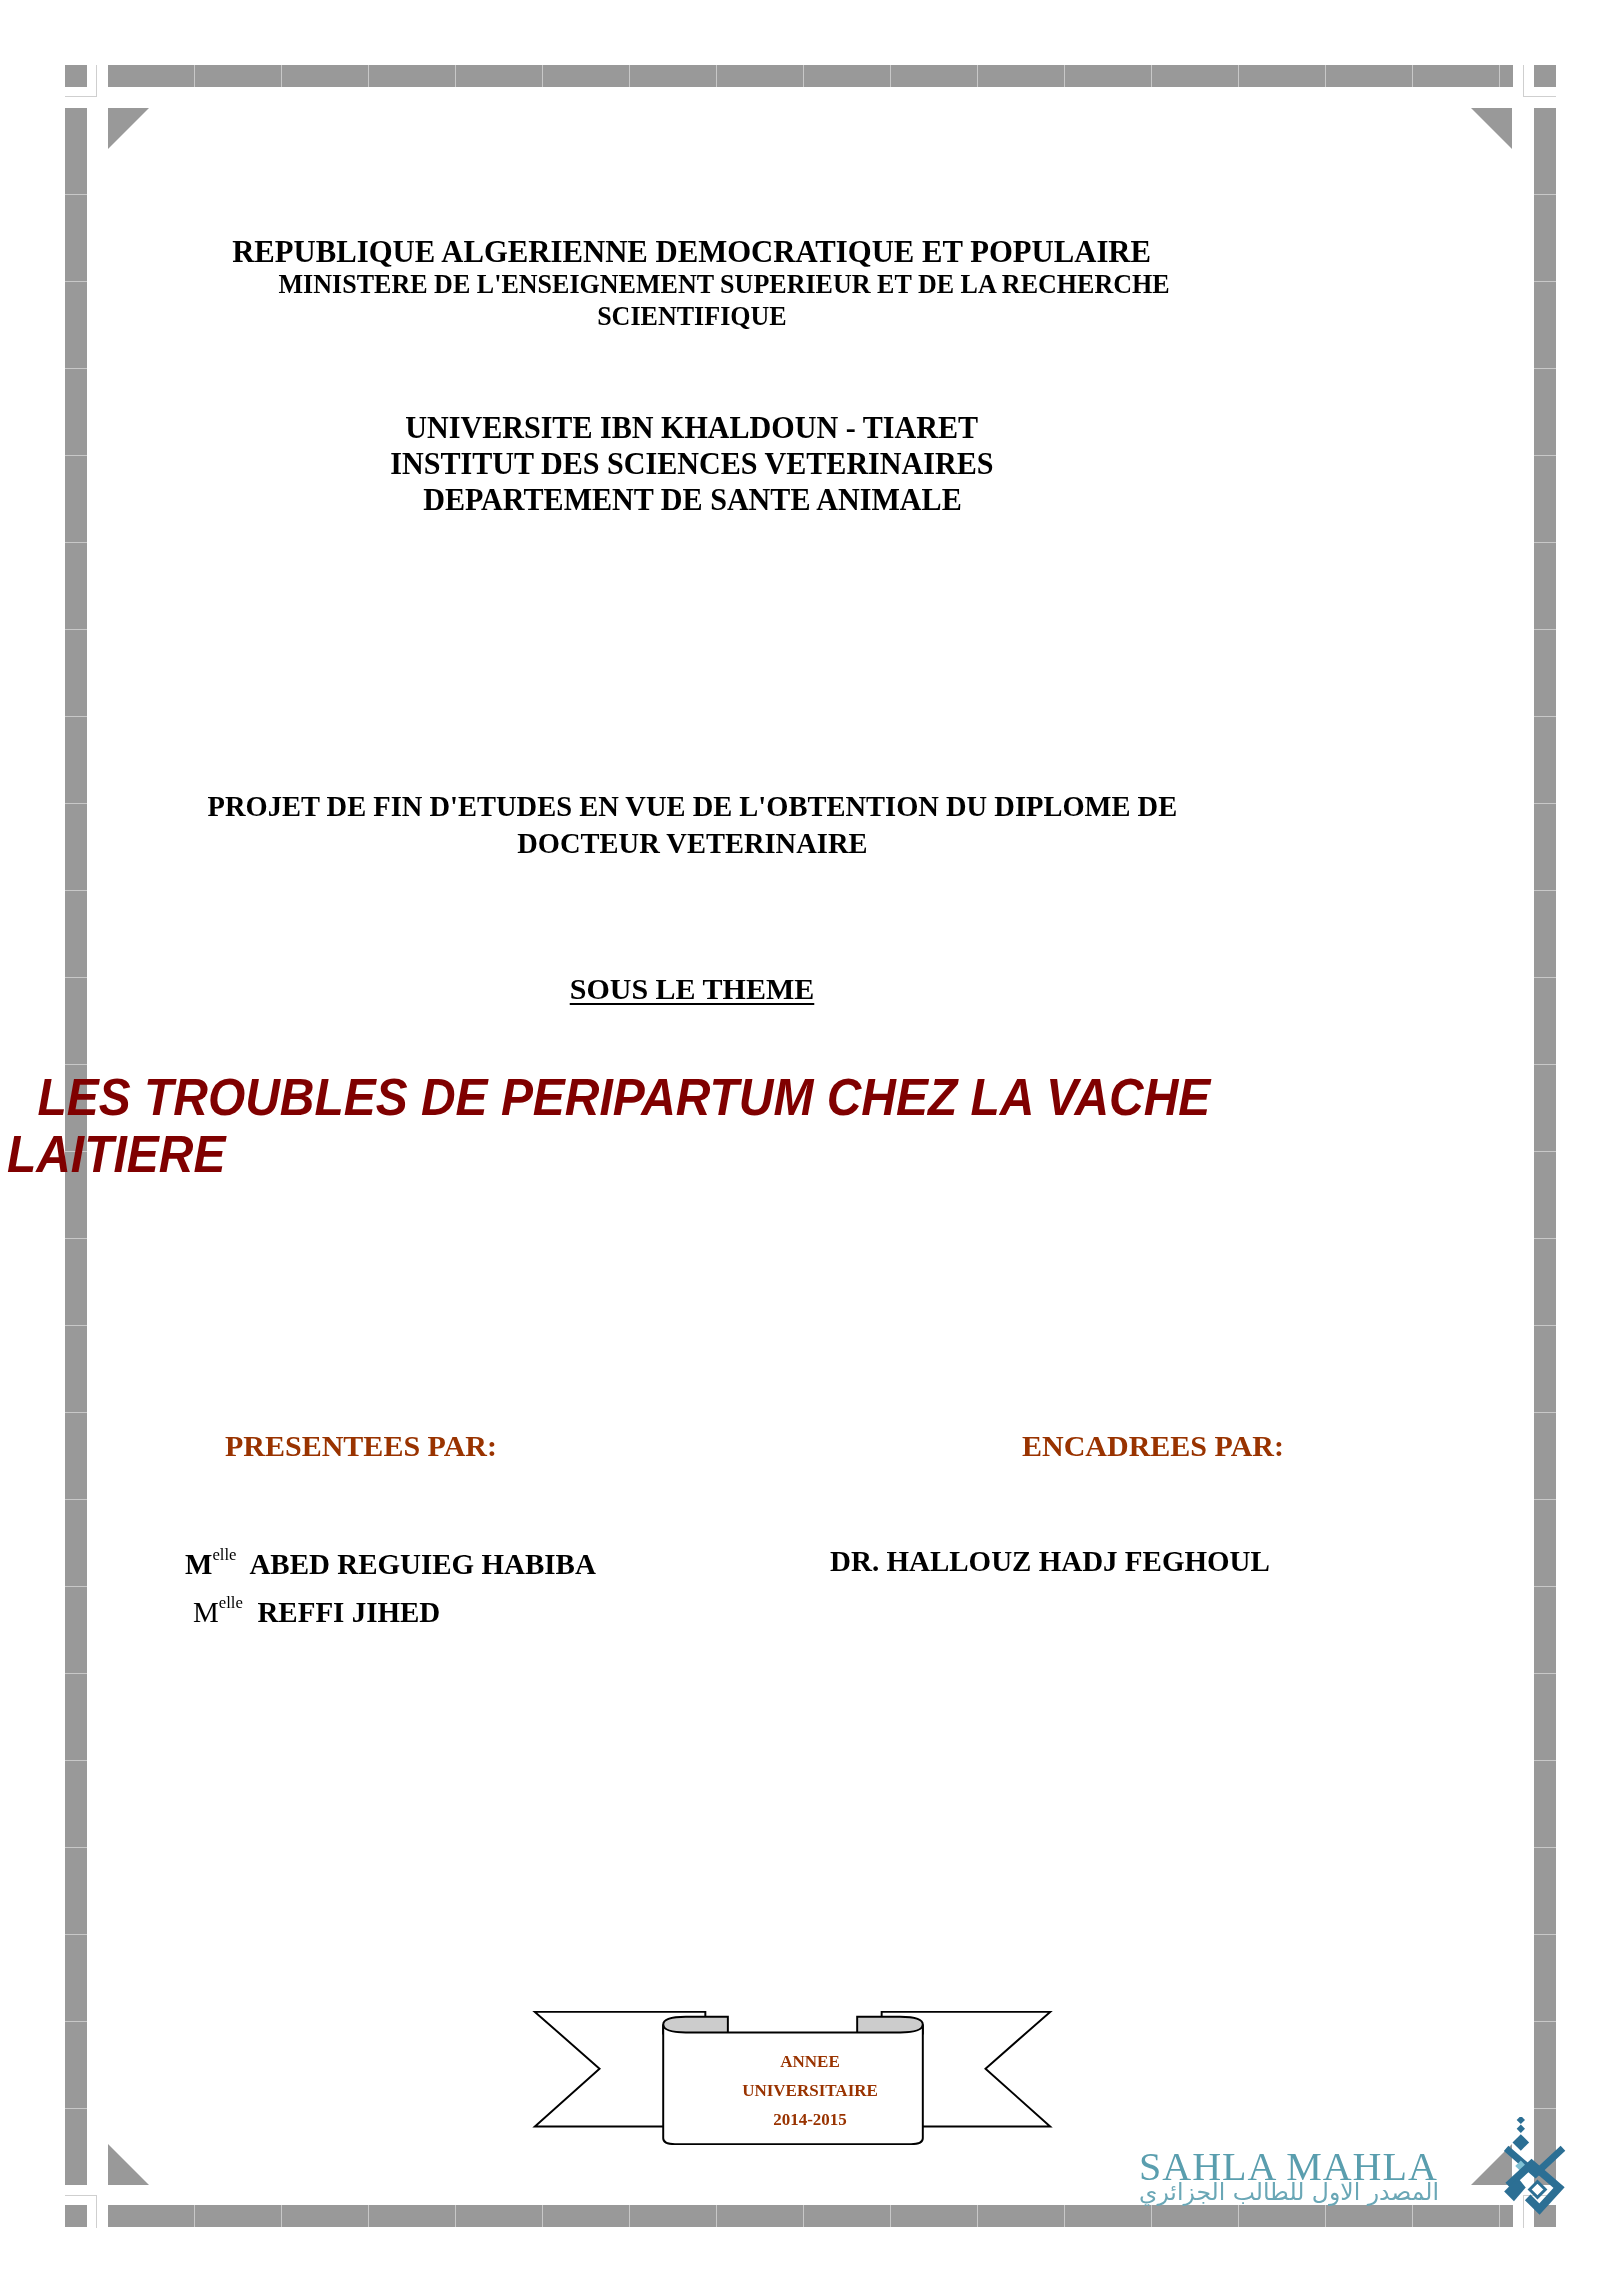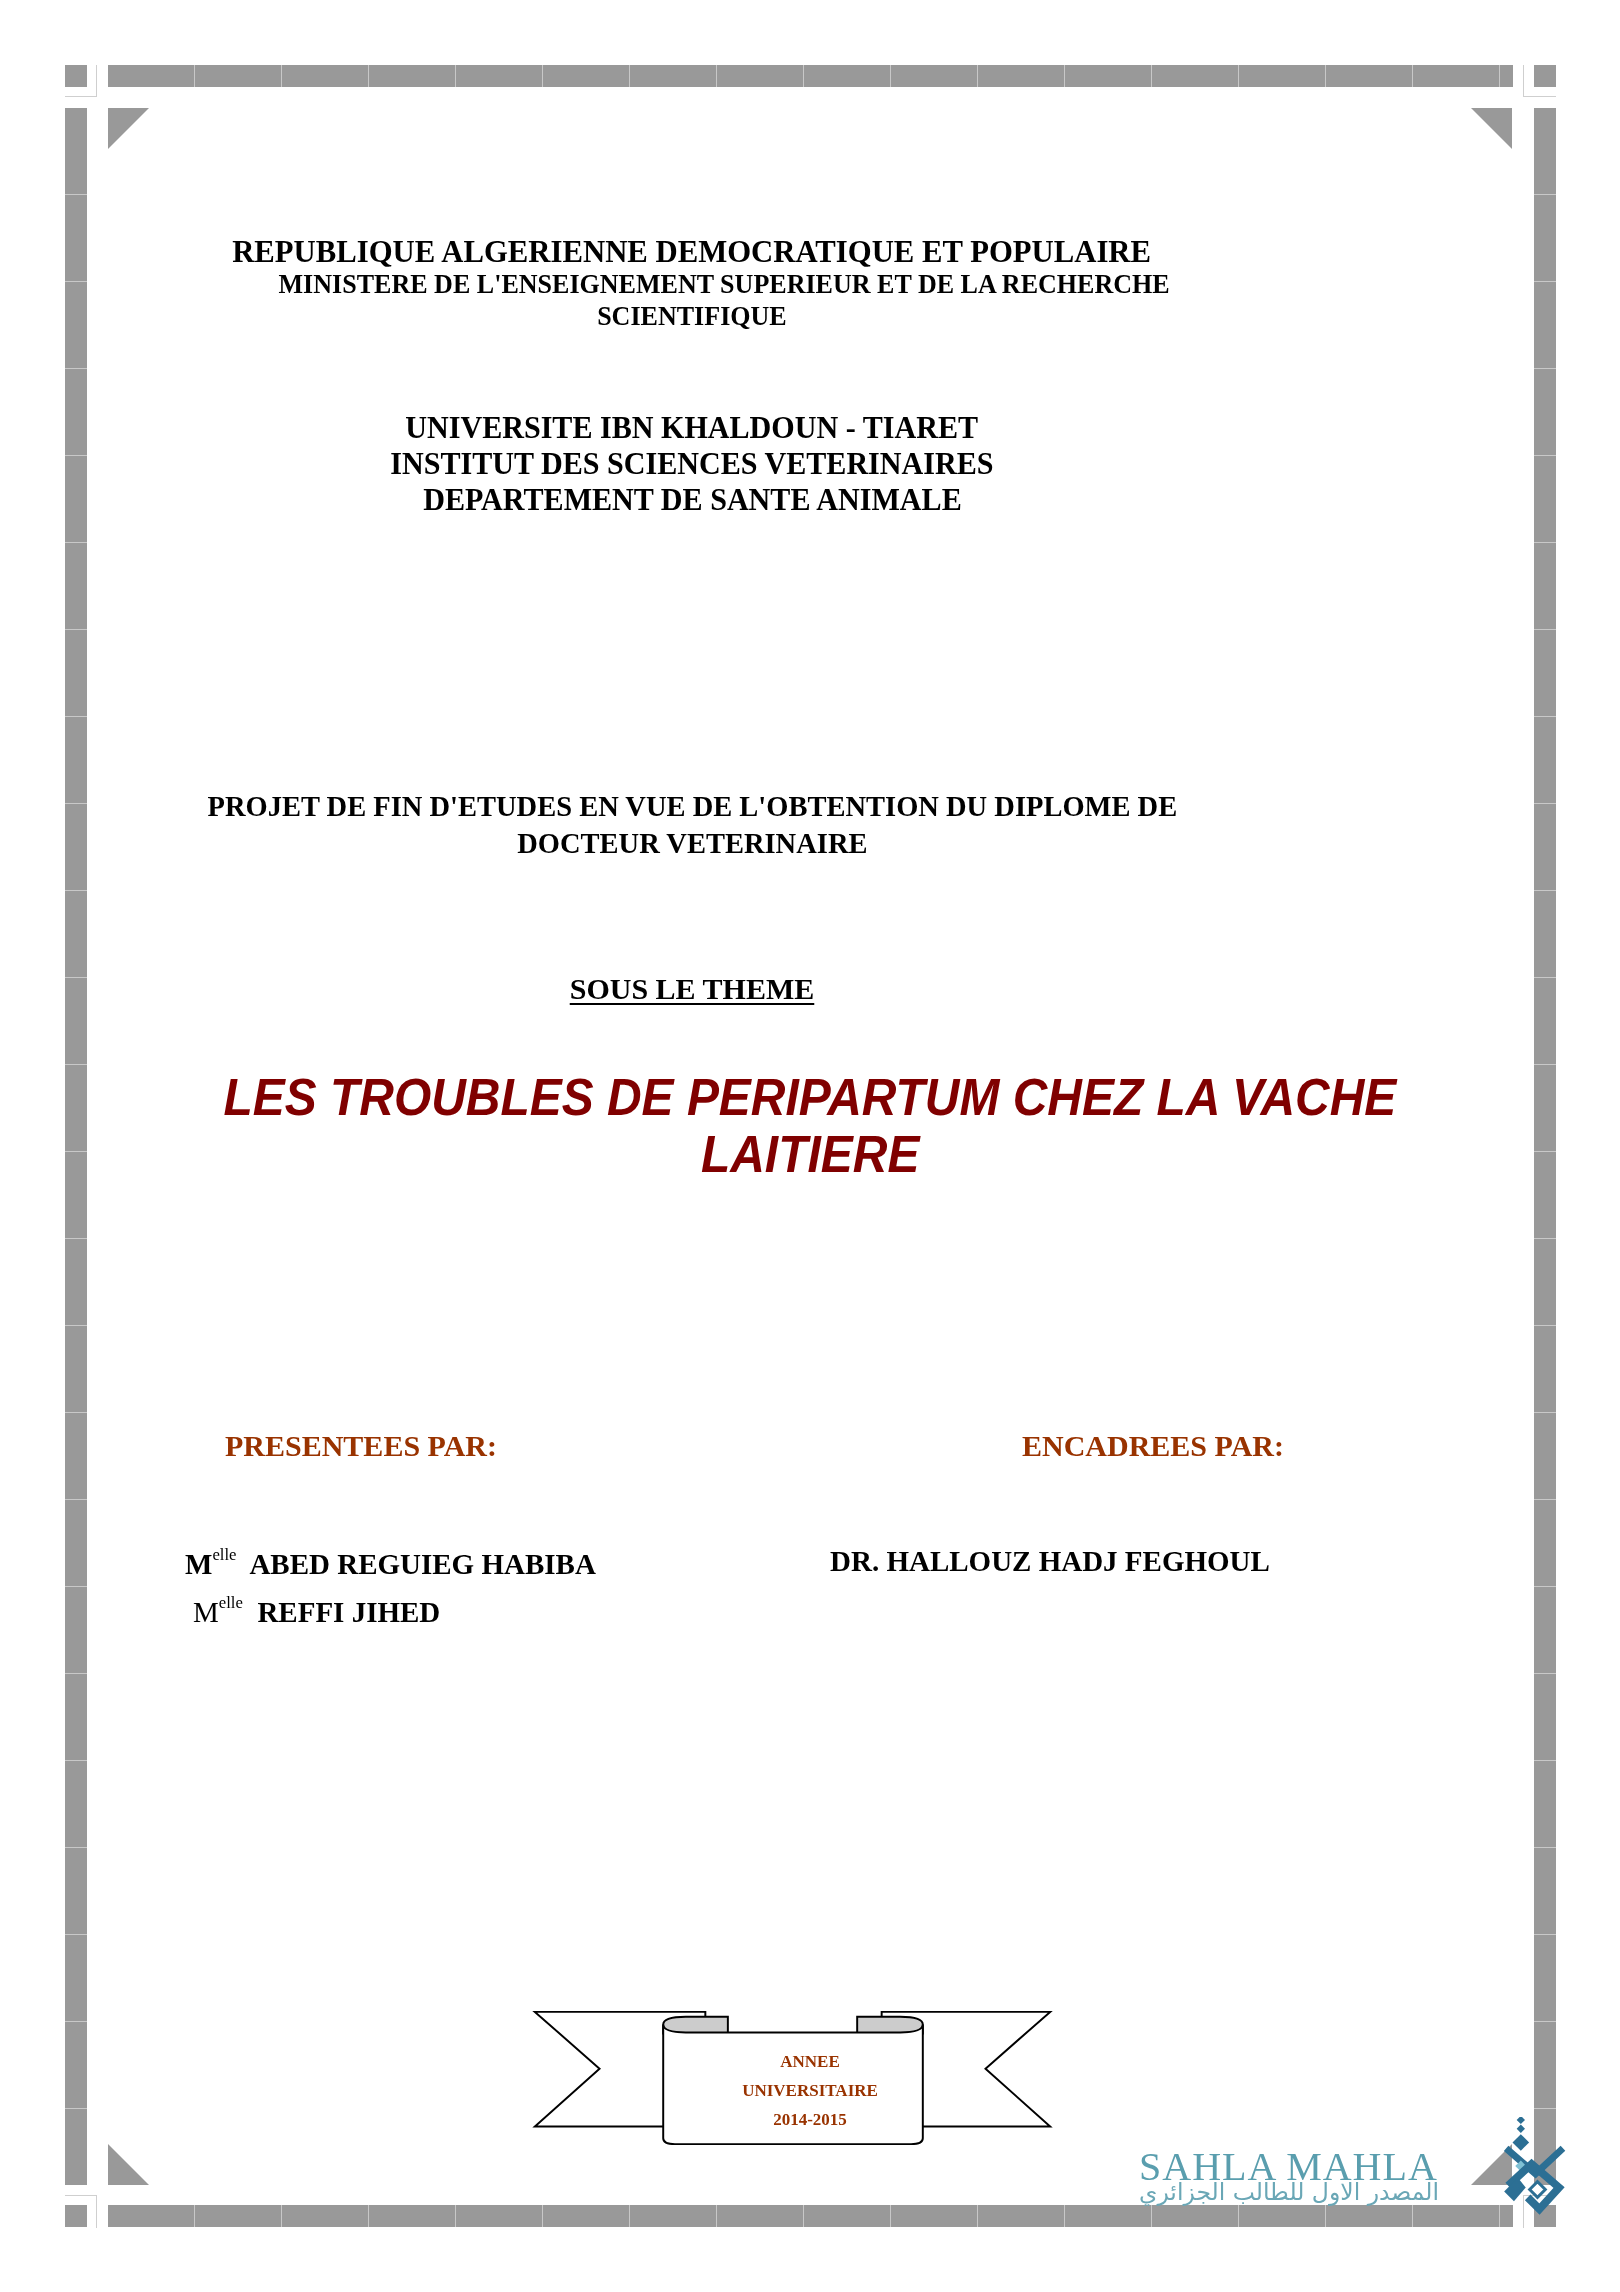--- a/index.html
+++ b/index.html
@@ -8,21 +8,21 @@
   
   .bar { position:absolute; background:#999999; }
   .bar.h { background-image: repeating-linear-gradient(90deg, transparent 0 86px, #c8c8c8 86px 87px); }
   .bar.v { background-image: repeating-linear-gradient(180deg, transparent 0 86px, #c8c8c8 86px 87px); }
   .corner-sq { position:absolute; width:21.6px; height:21.6px; background:#999999; }
   .corner-line { position:absolute; border-color:#cfcfcf; border-style:solid; border-width:0; }
   .tri { position:absolute; width:0; height:0; }
   
   .center-line { position:absolute; left:0; width:1384px; text-align:center; font-weight:bold; color:#000; white-space:nowrap; }
   .cond { display:inline-block; transform-origin:center; }
-  .title-line { position:absolute; left:0; width:1620px; text-align:center; color:#800000; font-family:"Liberation Sans", sans-serif; font-weight:bold; font-style:italic; white-space:nowrap; }
+  .title-line { position:absolute; left:0; width:1620px; text-align:left; color:#800000; font-family:"Liberation Sans", sans-serif; font-weight:bold; font-style:italic; white-space:nowrap; }
   .section-label { position:absolute; color:#993300; font-weight:bold; font-size:30px; white-space:nowrap; }
   .section-label .u { text-decoration-thickness:2px; text-underline-offset:3.9px;text-align:right; }
   .name { position:absolute; font-size:29px; color:#000; white-space:nowrap; }
   .name sup { font-size:16.7px; vertical-align:13.7px; font-weight:normal; }
   .annee { position:absolute; left:664px; width:292px; text-align:center; color:#993300; font-weight:bold; font-size:17px; line-height:29px; }
   .watermark-en { position:absolute; left:1139px; top:2143px; font-family:Liberation Serif, serif; font-size:40px; color:#5a9eae; letter-spacing:1px; white-space:nowrap; }
   .watermark-ar { position:absolute; left:1139px; top:2178px; width:368px; font-family:"DejaVu Sans", sans-serif; font-size:23.5px; color:#6aa7b6; direction:rtl; text-align:left; white-space:nowrap; }
 </style>
 </head>
 <body>

